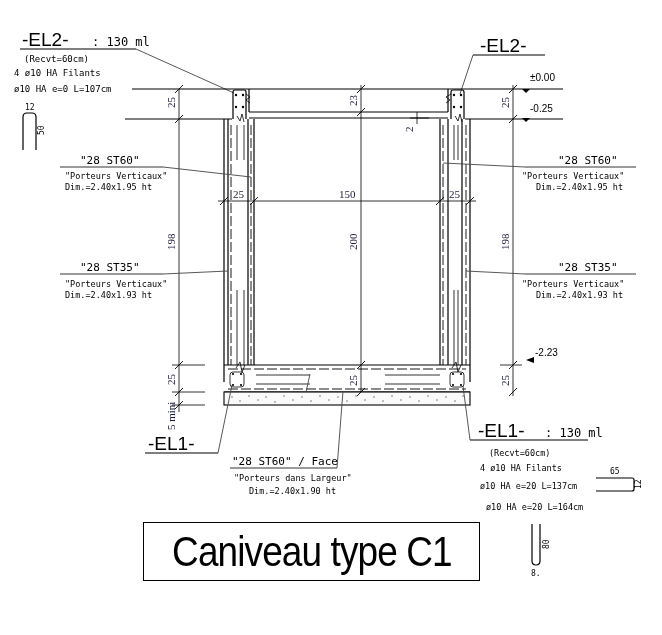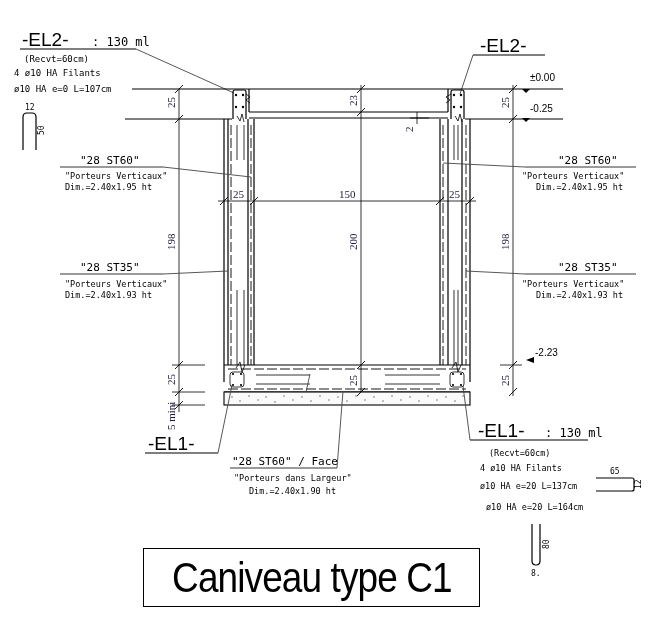--- a/index.html
+++ b/index.html
@@ -8,21 +8,21 @@
   .mono { font-family: "DejaVu Sans Mono", "Liberation Mono", monospace; }
   .serif { font-family: "Liberation Serif", "DejaVu Serif", serif; }
   .sans { font-family: "Liberation Sans", "DejaVu Sans", sans-serif; }
   .ln { stroke: #000; stroke-width: 1.2; fill: none; }
   .thin { stroke: #000; stroke-width: 0.8; fill: none; }
   .leader { stroke: #444; stroke-width: 0.9; fill: none; }
   .dash { stroke: #000; stroke-width: 0.9; fill: none; stroke-dasharray: 10 3; }
   .dim { fill: #1a1a3a; font-size: 11px; }
   .txt { fill: #000; }
   .tick { stroke: #000; stroke-width: 0.9; }
-  .title-box { position: absolute; left: 143px; top: 548px; width: 337px; height: 59px; border: 1.5px solid #000; box-sizing: border-box; display: flex; align-items: center; justify-content: center; }
+  .title-box { position: absolute; left: 143px; top: 522px; width: 337px; height: 59px; border: 1.5px solid #000; box-sizing: border-box; display: flex; align-items: center; justify-content: center; }
   .title-box span { font-family: "Liberation Sans", "DejaVu Sans", sans-serif; font-size: 42px; color: #000; letter-spacing: -1px; transform: scaleX(0.88); display: inline-block; }
 </style>
 </head>
 <body>
 
 <svg width="662" height="635" viewBox="0 0 662 635">
 
   <g>
     <text class="sans txt" x="22" y="46" font-size="19">-EL2-</text>
     <text class="mono txt" x="92" y="46" font-size="12">: 130 ml</text>

